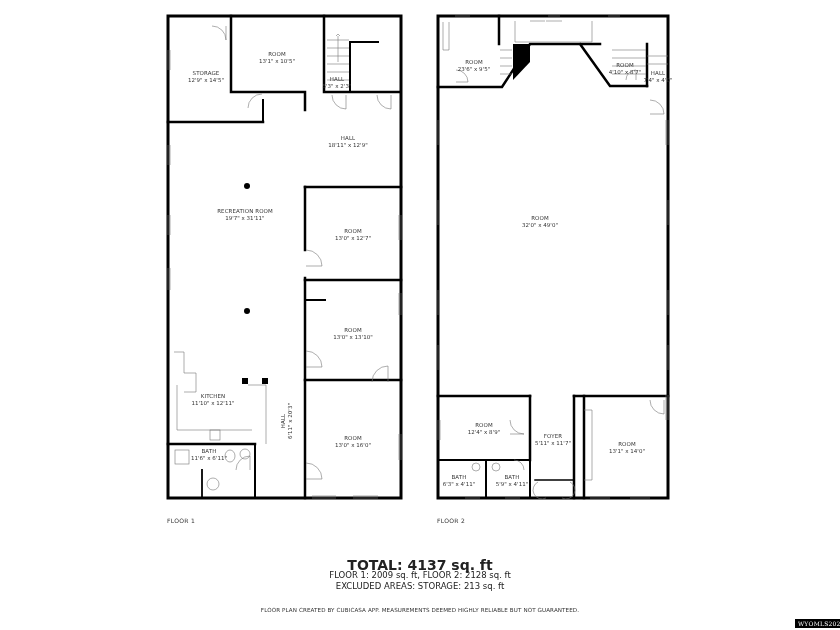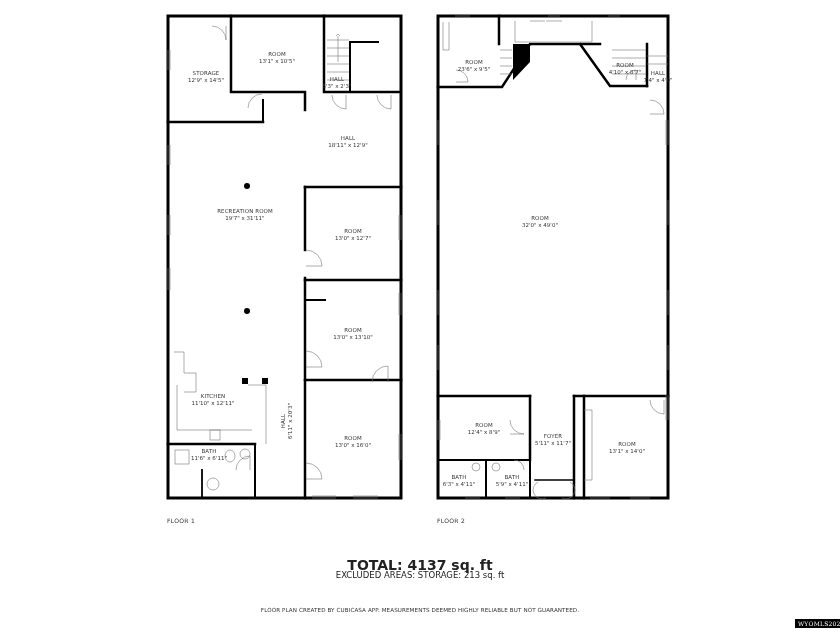--- a/index.html
+++ b/index.html
@@ -186,17 +186,18 @@
 <div class="lbl" style="left:512px;top:480px;">
     <span class="nm">BATH</span>
     <span class="dm">5'9" x 4'11"</span>
   </div>
 
 <div class="floor-lbl" style="left:167px;top:517px;">FLOOR 1</div>
 <div class="floor-lbl" style="left:437px;top:517px;">FLOOR 2</div>
 
 <div class="summary">
   <div class="total">TOTAL: 4137 sq. ft</div>
+  <div>FLOOR 1: 2009 sq. ft, FLOOR 2: 2128 sq. ft</div>
   <div>EXCLUDED AREAS: STORAGE: 213 sq. ft</div>
 </div>
 
 <div class="disclaimer">FLOOR PLAN CREATED BY CUBICASA APP. MEASUREMENTS DEEMED HIGHLY RELIABLE BUT NOT GUARANTEED.</div>
 <div class="wm">WYOMLS2025©</div>
 
 </body></html>

